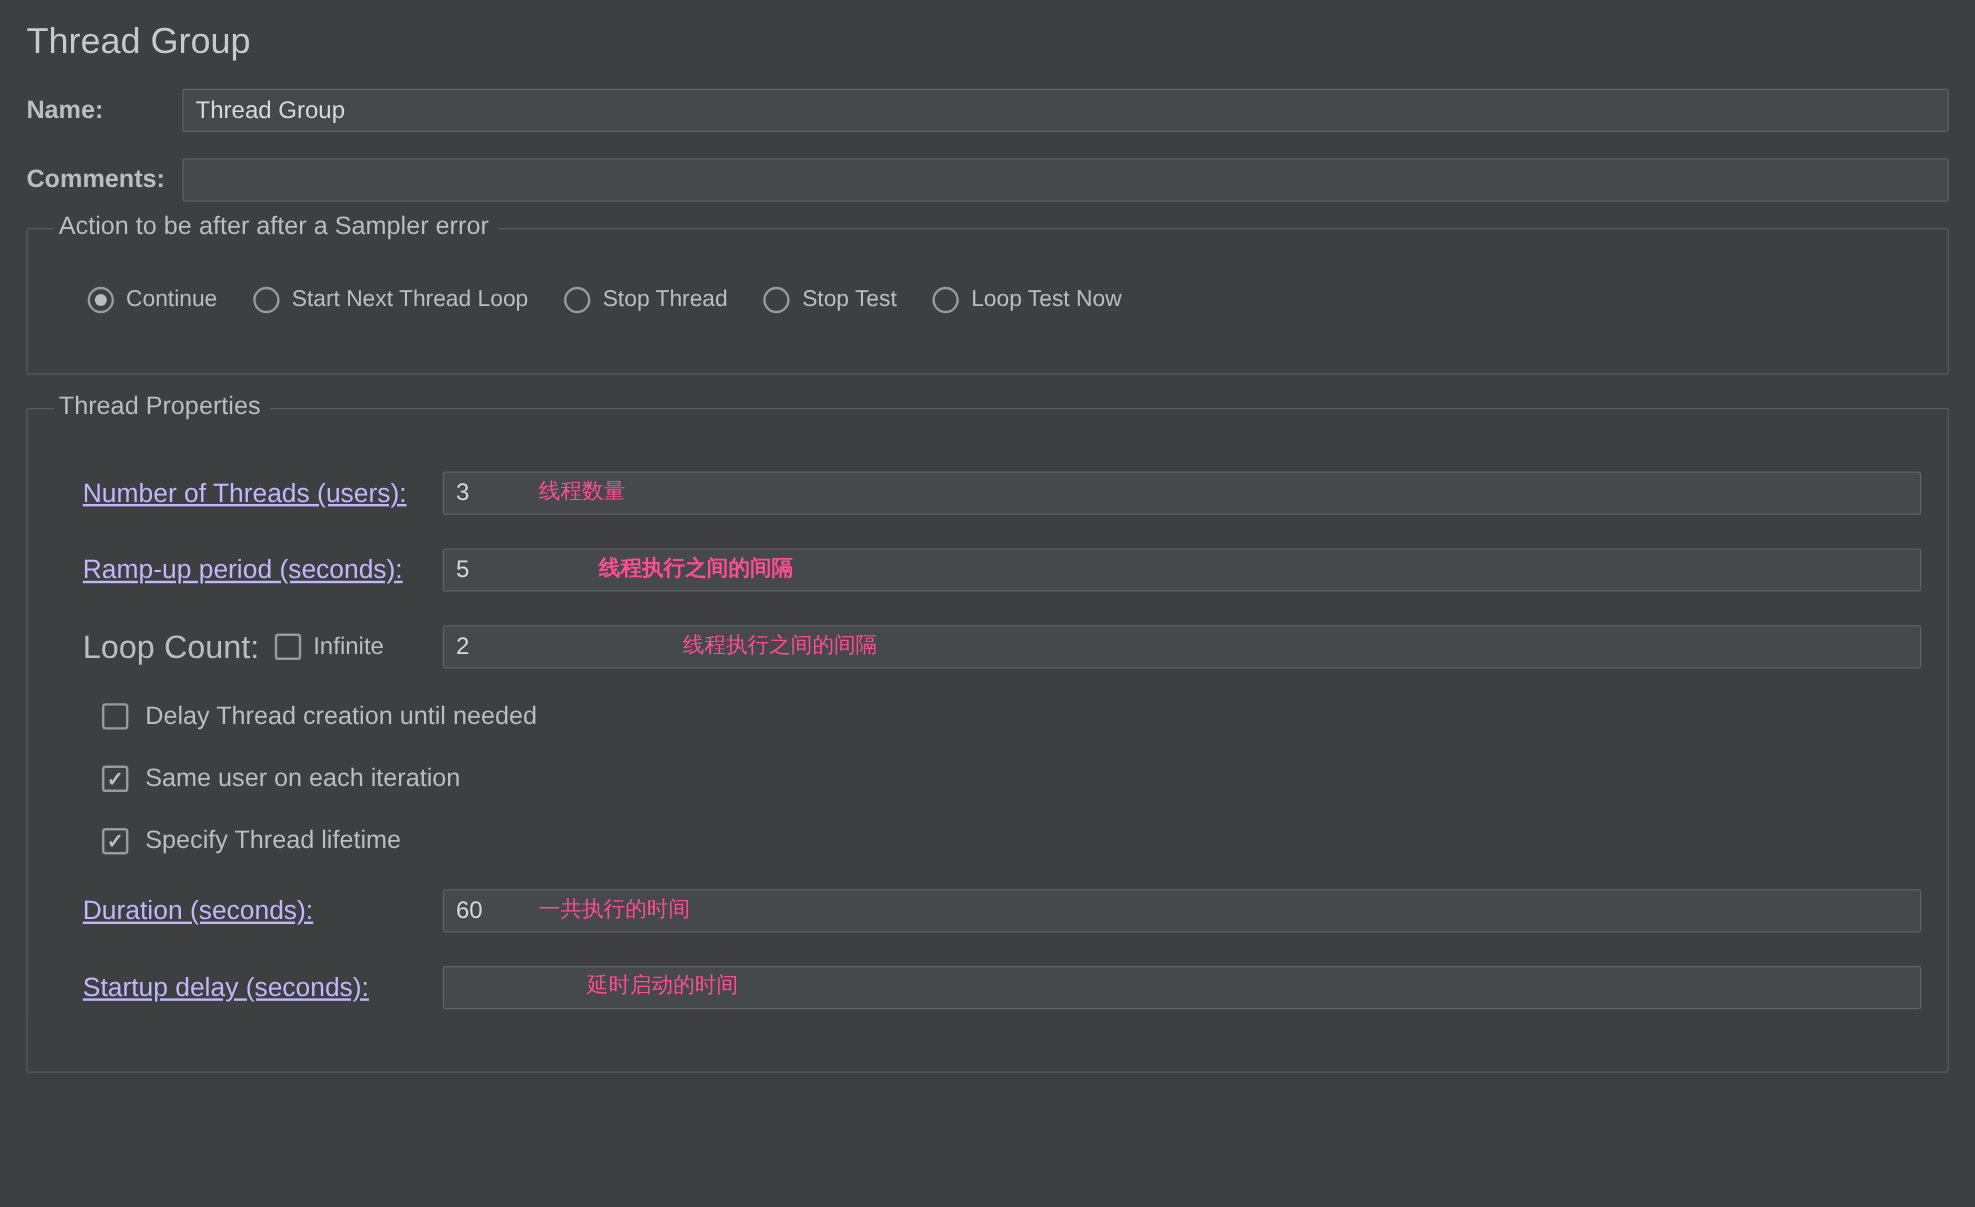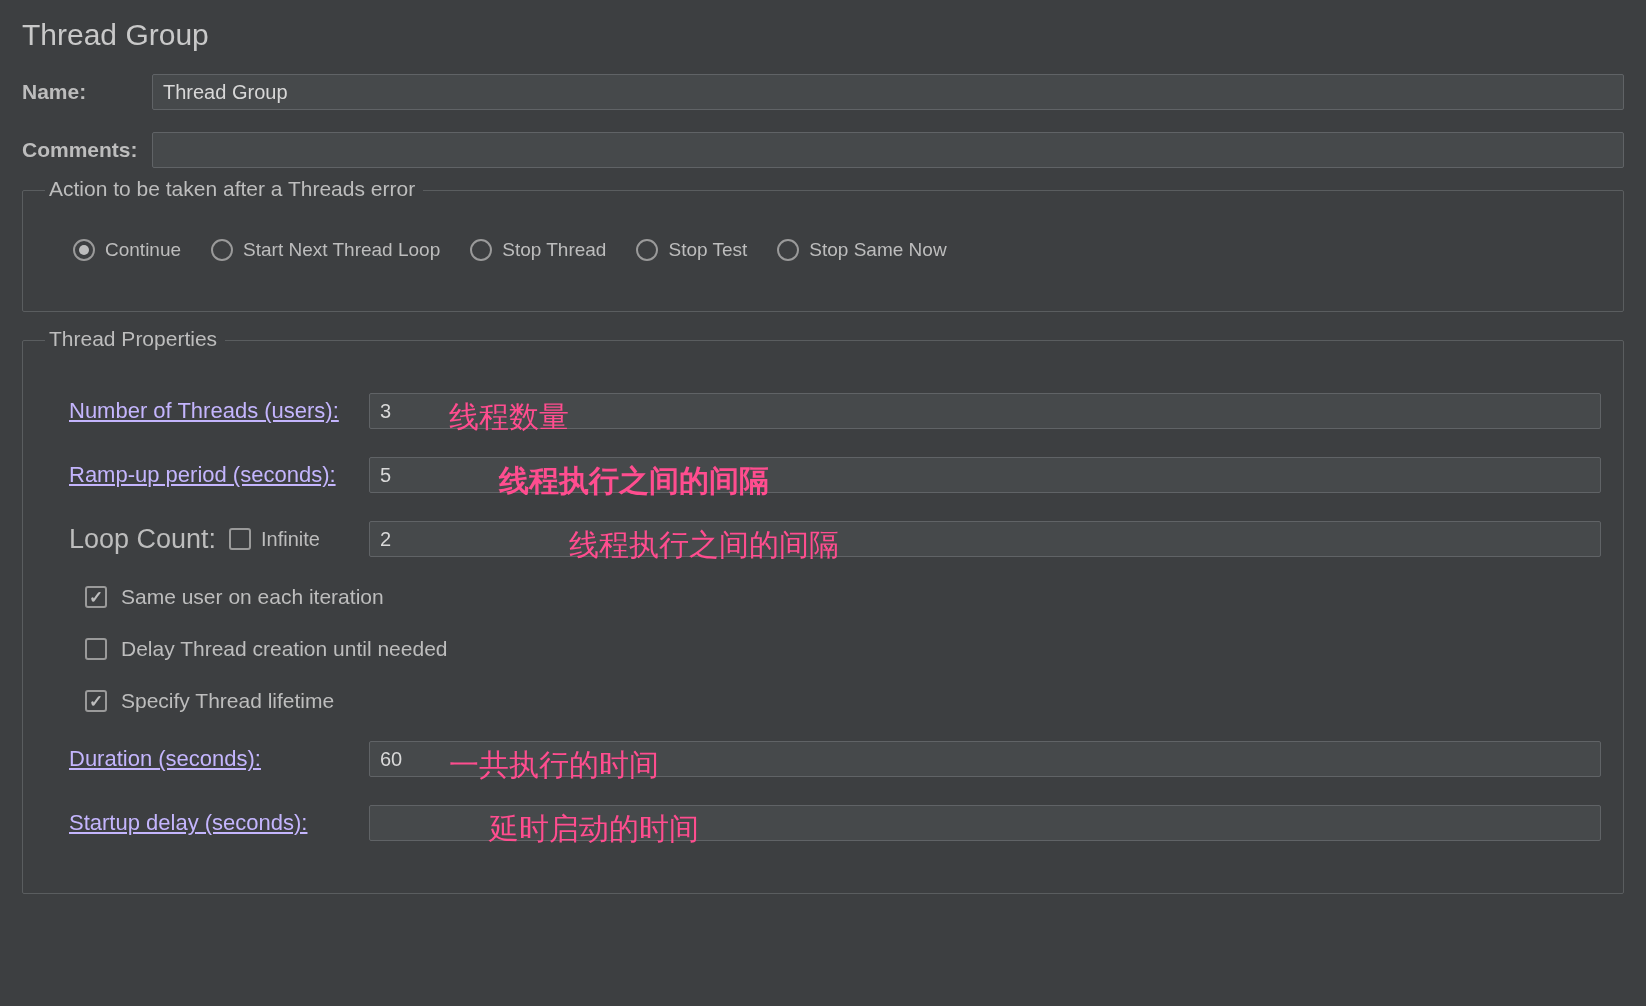--- a/index.html
+++ b/index.html
@@ -154,21 +154,21 @@
   }
   .infinite-wrap {
     display: flex;
     align-items: center;
     gap: 10px;
     width: 140px;
   }
   .annot {
     position: absolute;
     color: #ff4d8f;
-    font-size: 30px;
+    font-size: 18px;
     font-weight: 500;
     pointer-events: none;
     white-space: nowrap;
   }
 </style>
 </head>
 <body>
 
 <div class="title">Thread Group</div>
 
@@ -176,41 +176,41 @@
   <div class="label-col">Name:</div>
   <input class="input-text" type="text" value="Thread Group" style="">
 </div>
 
 <div class="row">
   <div class="label-col">Comments:</div>
   <input class="input-text" type="text" value="" style="">
 </div>
 
 <div class="fieldset">
-  <div class="fieldset-legend">Action to be taken after a Threads error</div>
+  <div class="fieldset-legend">Action to be after after a Sampler error</div>
   <div class="radio-row">
     <div class="radio-item">
       <span class="radio-circle checked"></span>
       <span>Continue</span>
     </div>
     <div class="radio-item">
       <span class="radio-circle"></span>
       <span>Start Next Thread Loop</span>
     </div>
     <div class="radio-item">
       <span class="radio-circle"></span>
       <span>Stop Thread</span>
     </div>
     <div class="radio-item">
       <span class="radio-circle"></span>
       <span>Stop Test</span>
     </div>
     <div class="radio-item">
       <span class="radio-circle"></span>
-      <span>Stop Same Now</span>
+      <span>Loop Test Now</span>
     </div>
   </div>
 </div>
 
 <div class="fieldset" style="padding-bottom:52px;">
   <div class="fieldset-legend">Thread Properties</div>
 
   <div class="prop-row">
     <div class="prop-label">Number of Threads (users):</div>
     <div class="prop-input-wrap">
@@ -233,27 +233,27 @@
       <span class="checkbox"></span>
       <span>Infinite</span>
     </div>
     <div class="prop-input-wrap" style="flex:1;">
       <input class="prop-input" type="text" value="2" style="">
       <div class="annot" style="left:200px; top:4px;">线程执行之间的间隔</div>
     </div>
   </div>
 
   <div class="cb-row">
+    <span class="checkbox"></span>
+    <span>Delay Thread creation until needed</span>
+  </div>
+
+  <div class="cb-row">
     <span class="checkbox checked"></span>
     <span>Same user on each iteration</span>
-  </div>
-
-  <div class="cb-row">
-    <span class="checkbox"></span>
-    <span>Delay Thread creation until needed</span>
   </div>
 
   <div class="cb-row">
     <span class="checkbox checked"></span>
     <span>Specify Thread lifetime</span>
   </div>
 
   <div class="prop-row">
     <div class="prop-label">Duration (seconds):</div>
     <div class="prop-input-wrap">

